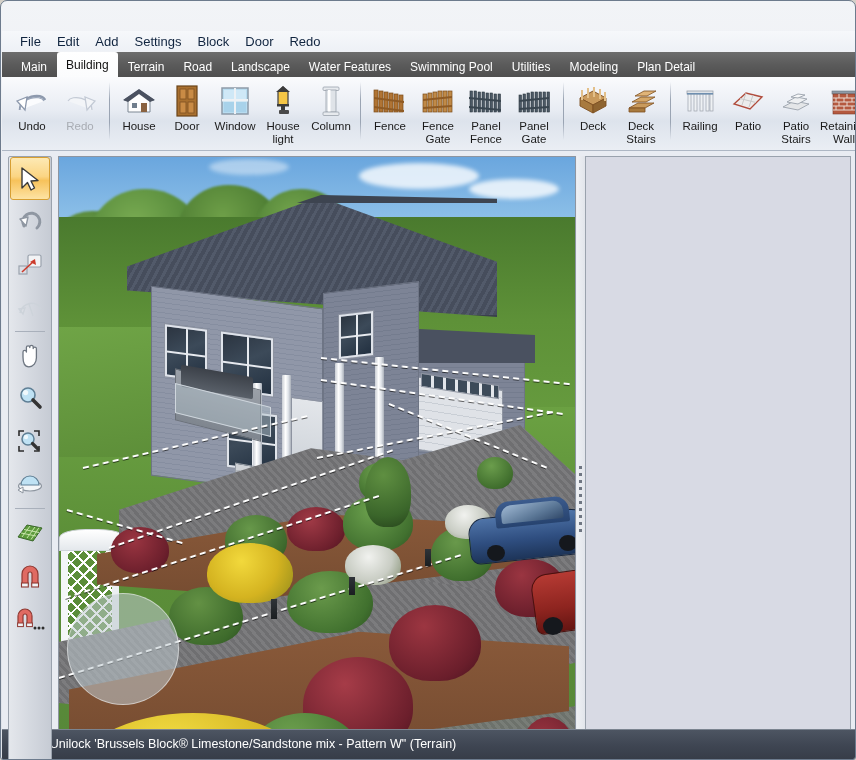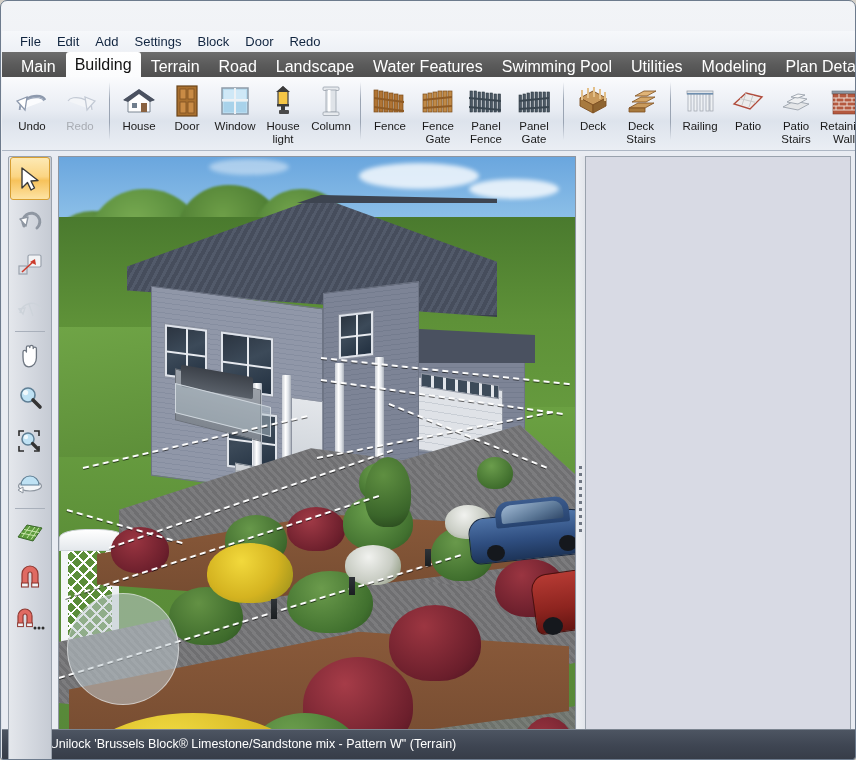--- a/index.html
+++ b/index.html
@@ -89,21 +89,21 @@
     position: absolute; left: 1px; top: 51px;
     width: 854px; height: 25px;
     background: linear-gradient(180deg,#6d6d6d 0%,#5b5b5b 50%,#4f4f4f 100%);
     display: flex; align-items: flex-end;
     padding-left: 10px;
   }
   .ribbon-tab {
     height: 21px;
     padding: 3px 9px 0 9px;
     margin-right: 1px;
-    font-size: 16px;
+    font-size: 12px;
     color: #ffffff;
     cursor: default;
     white-space: nowrap;
     border-radius: 3px 3px 0 0;
     line-height: 16px;
   }
   .ribbon-tab.active {
     background: linear-gradient(180deg,#ffffff 0%,#fbfcfd 100%);
     color: #111111;
     height: 25px;

